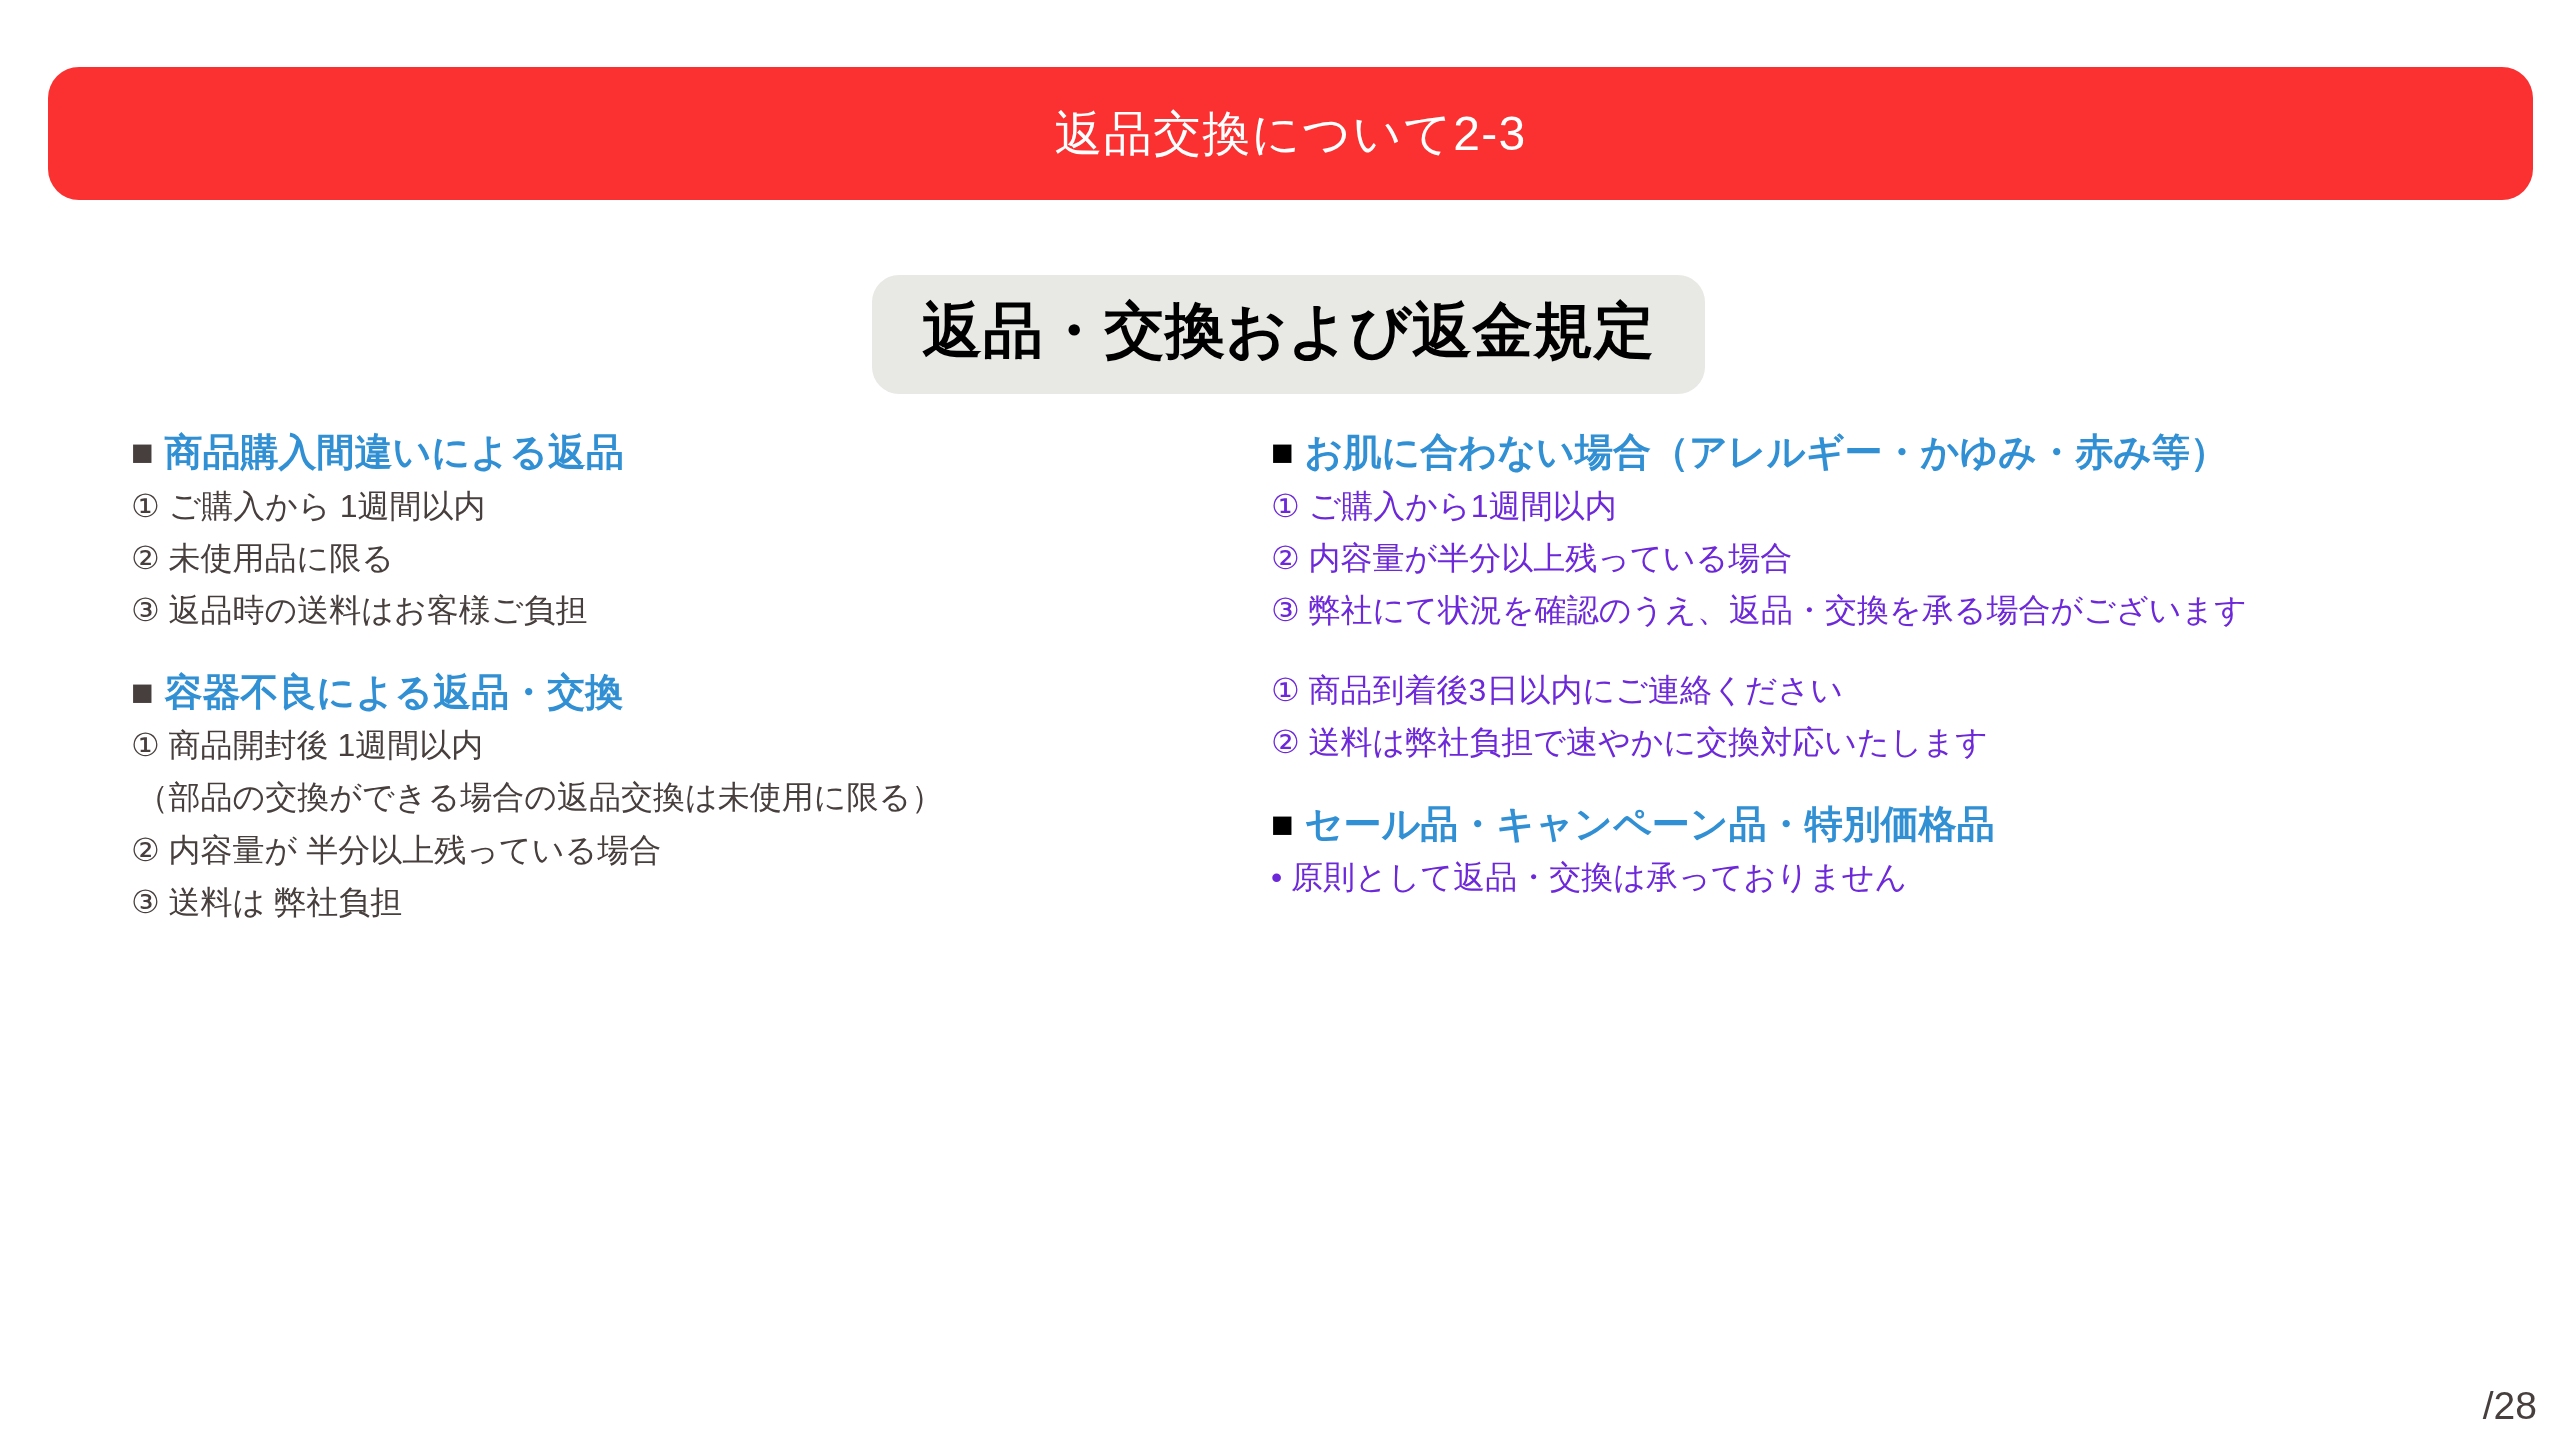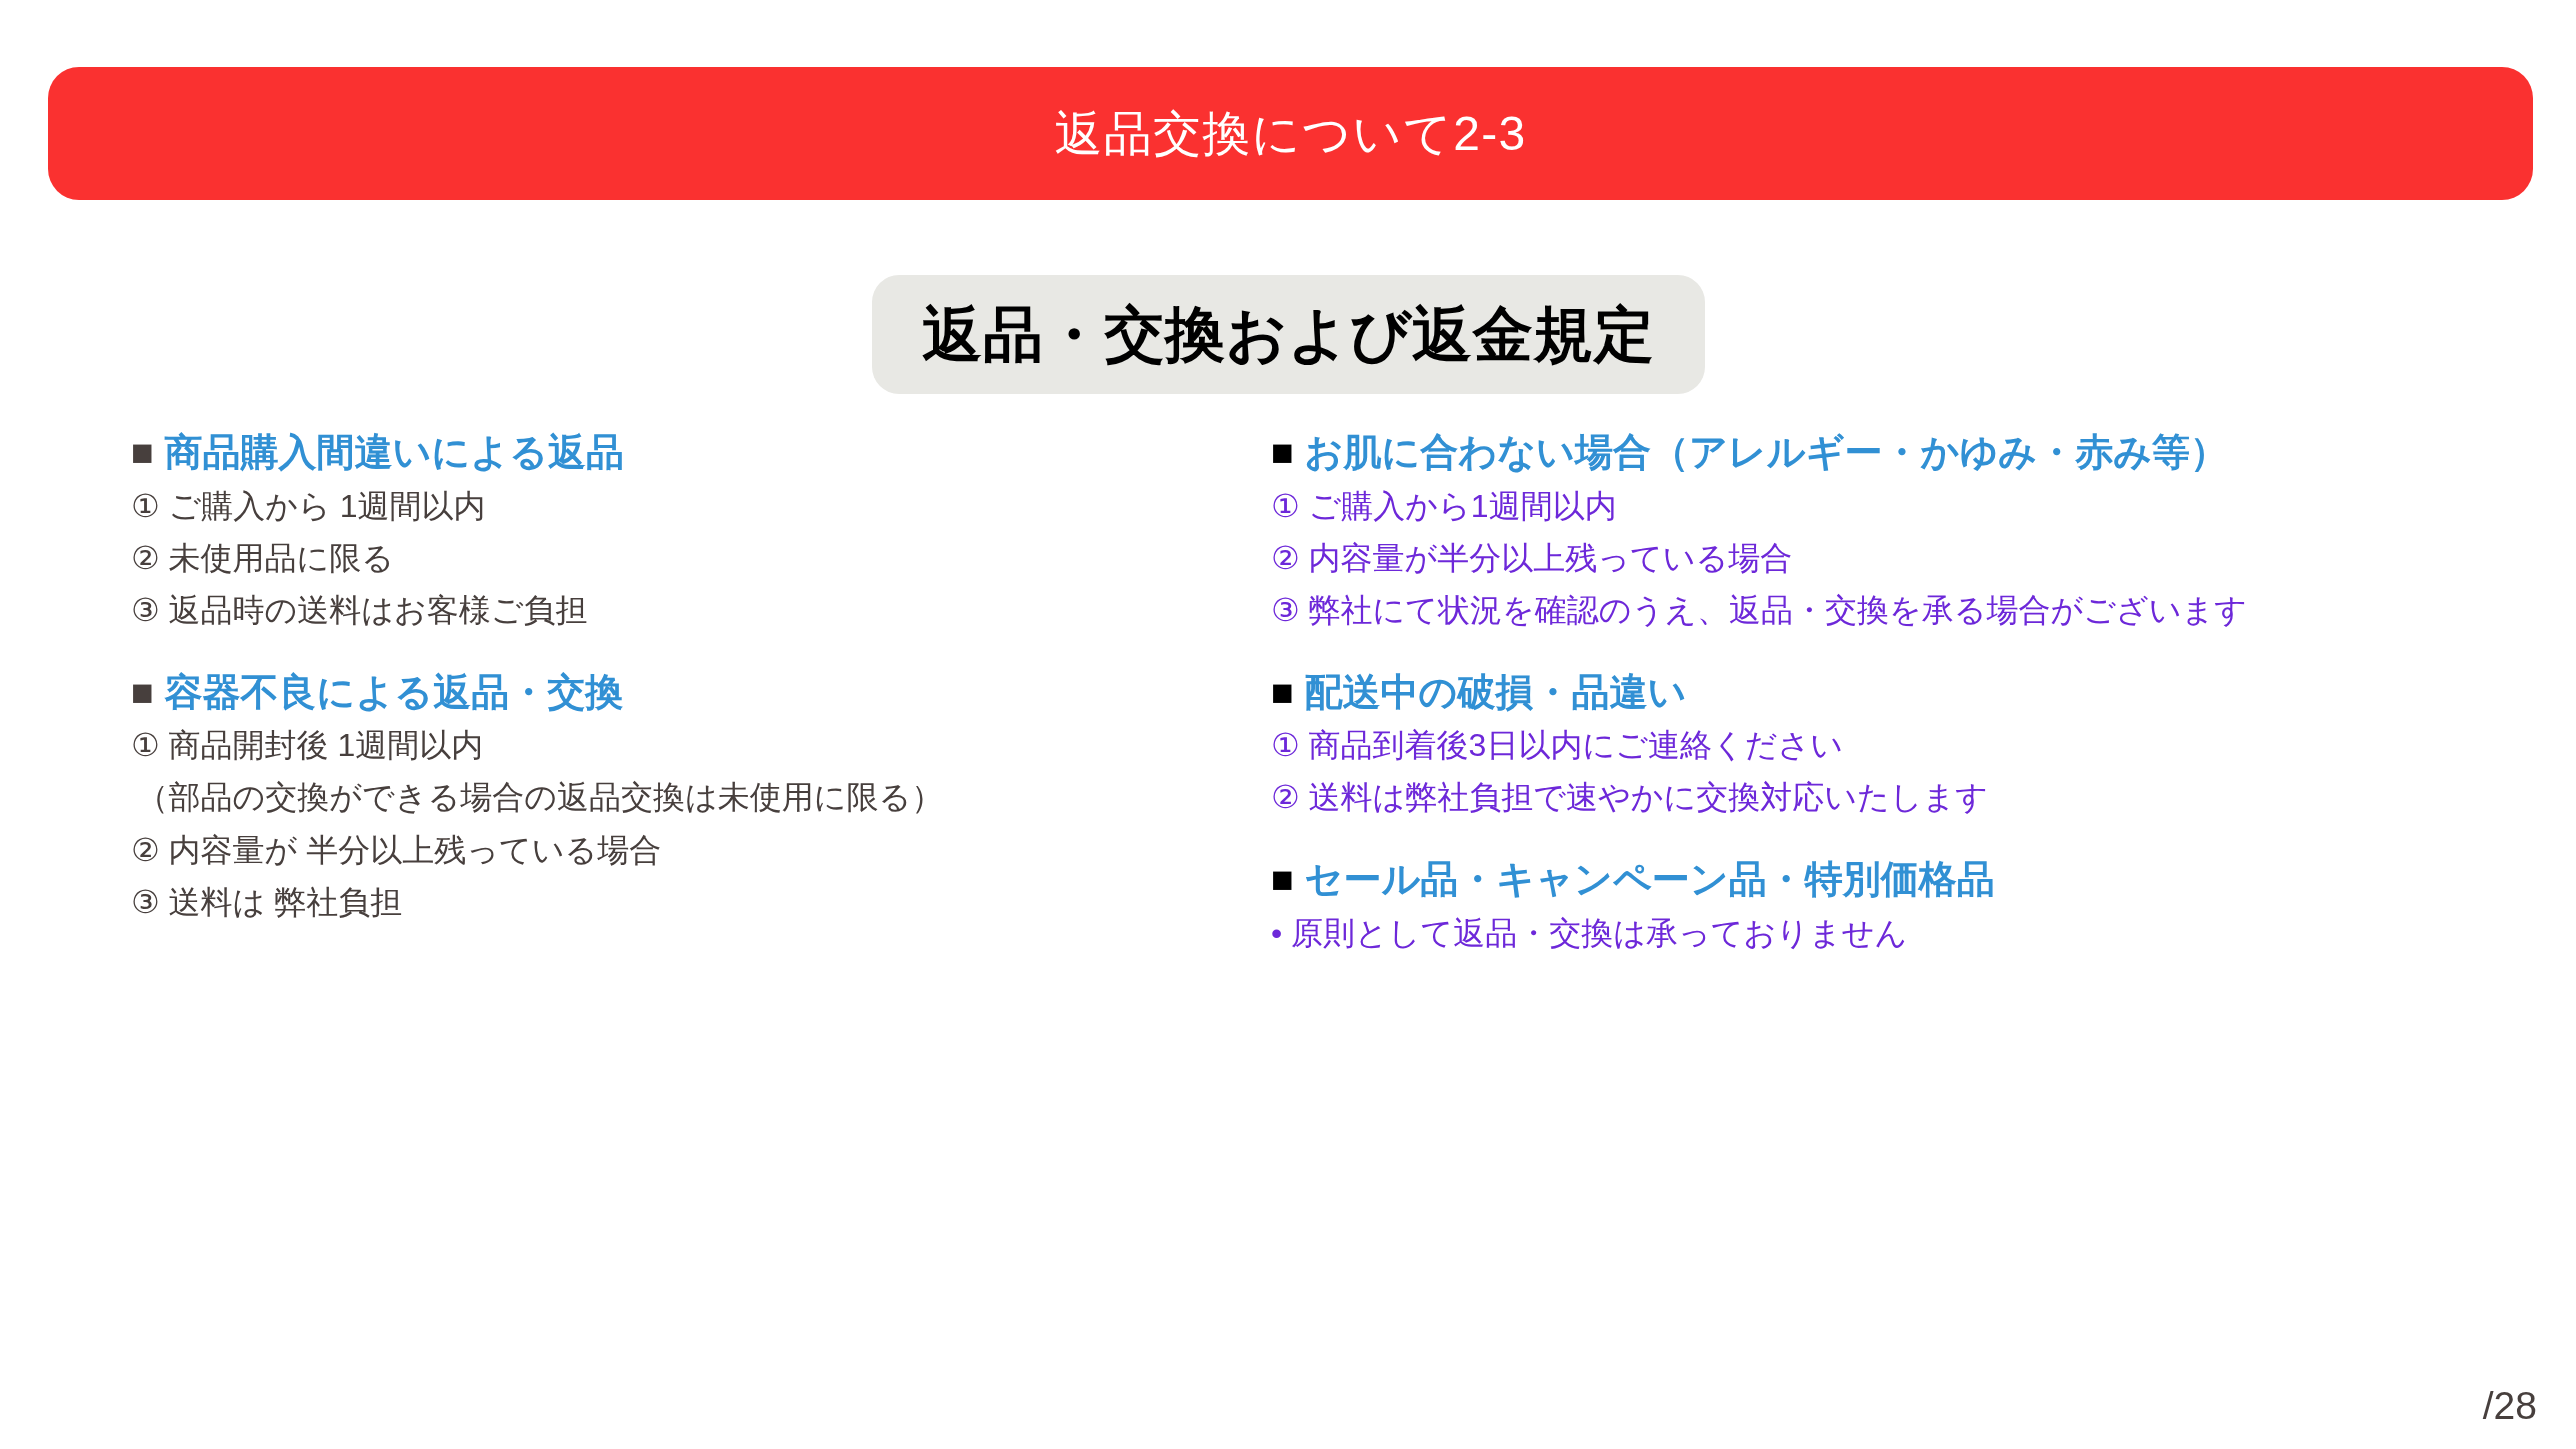--- a/index.html
+++ b/index.html
@@ -46,20 +46,21 @@
     left: 872px;
     top: 275px;
     width: 833px;
     height: 119px;
     background: #e8e8e4;
     border-radius: 27px;
     display: flex;
     align-items: center;
     justify-content: center;
     box-sizing: border-box;
+    font-family: Liberation Mono, monospace;
   }
   .subtitle-text {
     color: #000000;
     font-size: 60px;
     font-weight: 700;
     line-height: 1;
     white-space: nowrap;
     letter-spacing: 0.7px;
   }
 
@@ -168,24 +169,20 @@
       <div class="sec-heading">
         <span class="marker">■</span>
         <span class="htext">お肌に合わない場合（アレルギー・かゆみ・赤み等）</span>
       </div>
       <p class="sec-item">① ご購入から1週間以内</p>
       <p class="sec-item">② 内容量が半分以上残っている場合</p>
       <p class="sec-item wrap">③ 弊社にて状況を確認のうえ、返品・交換を承る場合がございます</p>
     </div>
 
     <div class="section">
-      <div class="sec-heading">
-        <span class="marker">■</span>
-        <span class="htext">配送中の破損・品違い</span>
-      </div>
       <p class="sec-item">① 商品到着後3日以内にご連絡ください</p>
       <p class="sec-item">② 送料は弊社負担で速やかに交換対応いたします</p>
     </div>
 
     <div class="section">
       <div class="sec-heading">
         <span class="marker">■</span>
         <span class="htext">セール品・キャンペーン品・特別価格品</span>
       </div>
       <p class="sec-item">• 原則として返品・交換は承っておりません</p>

